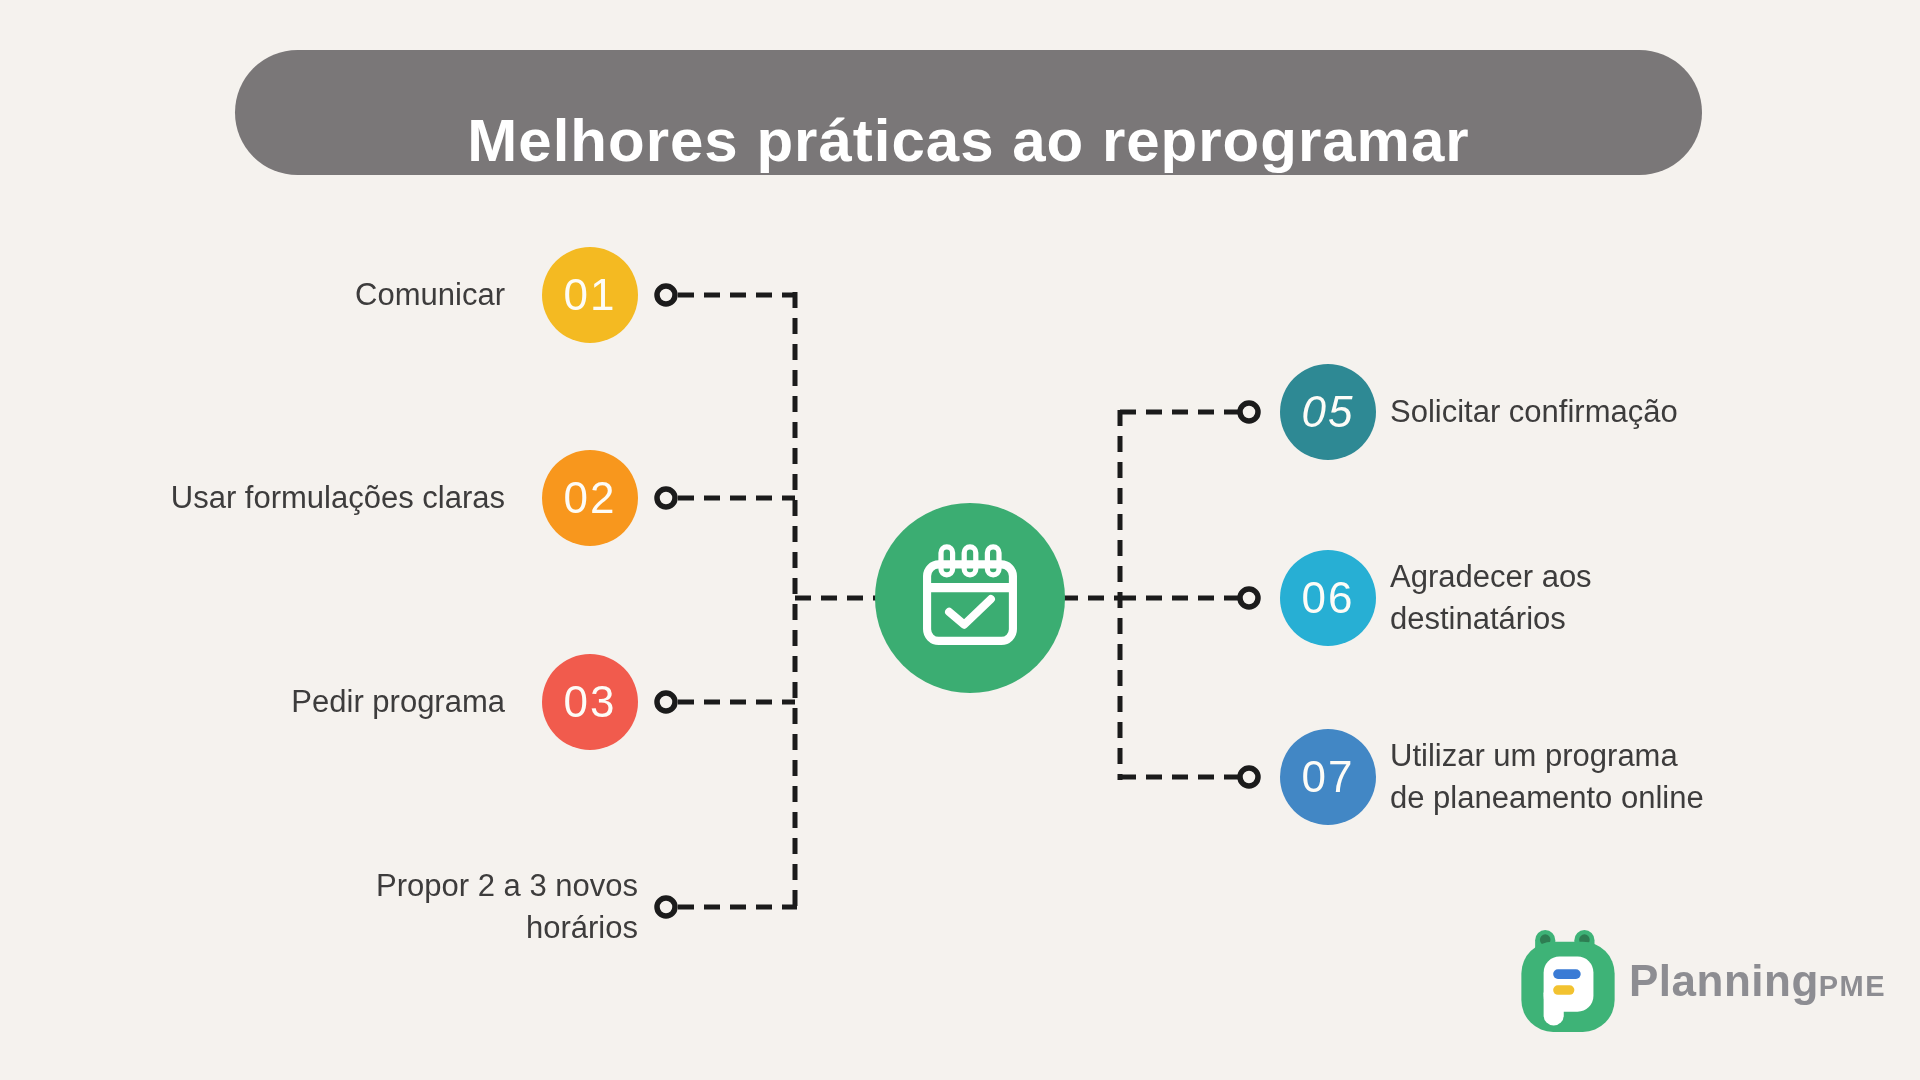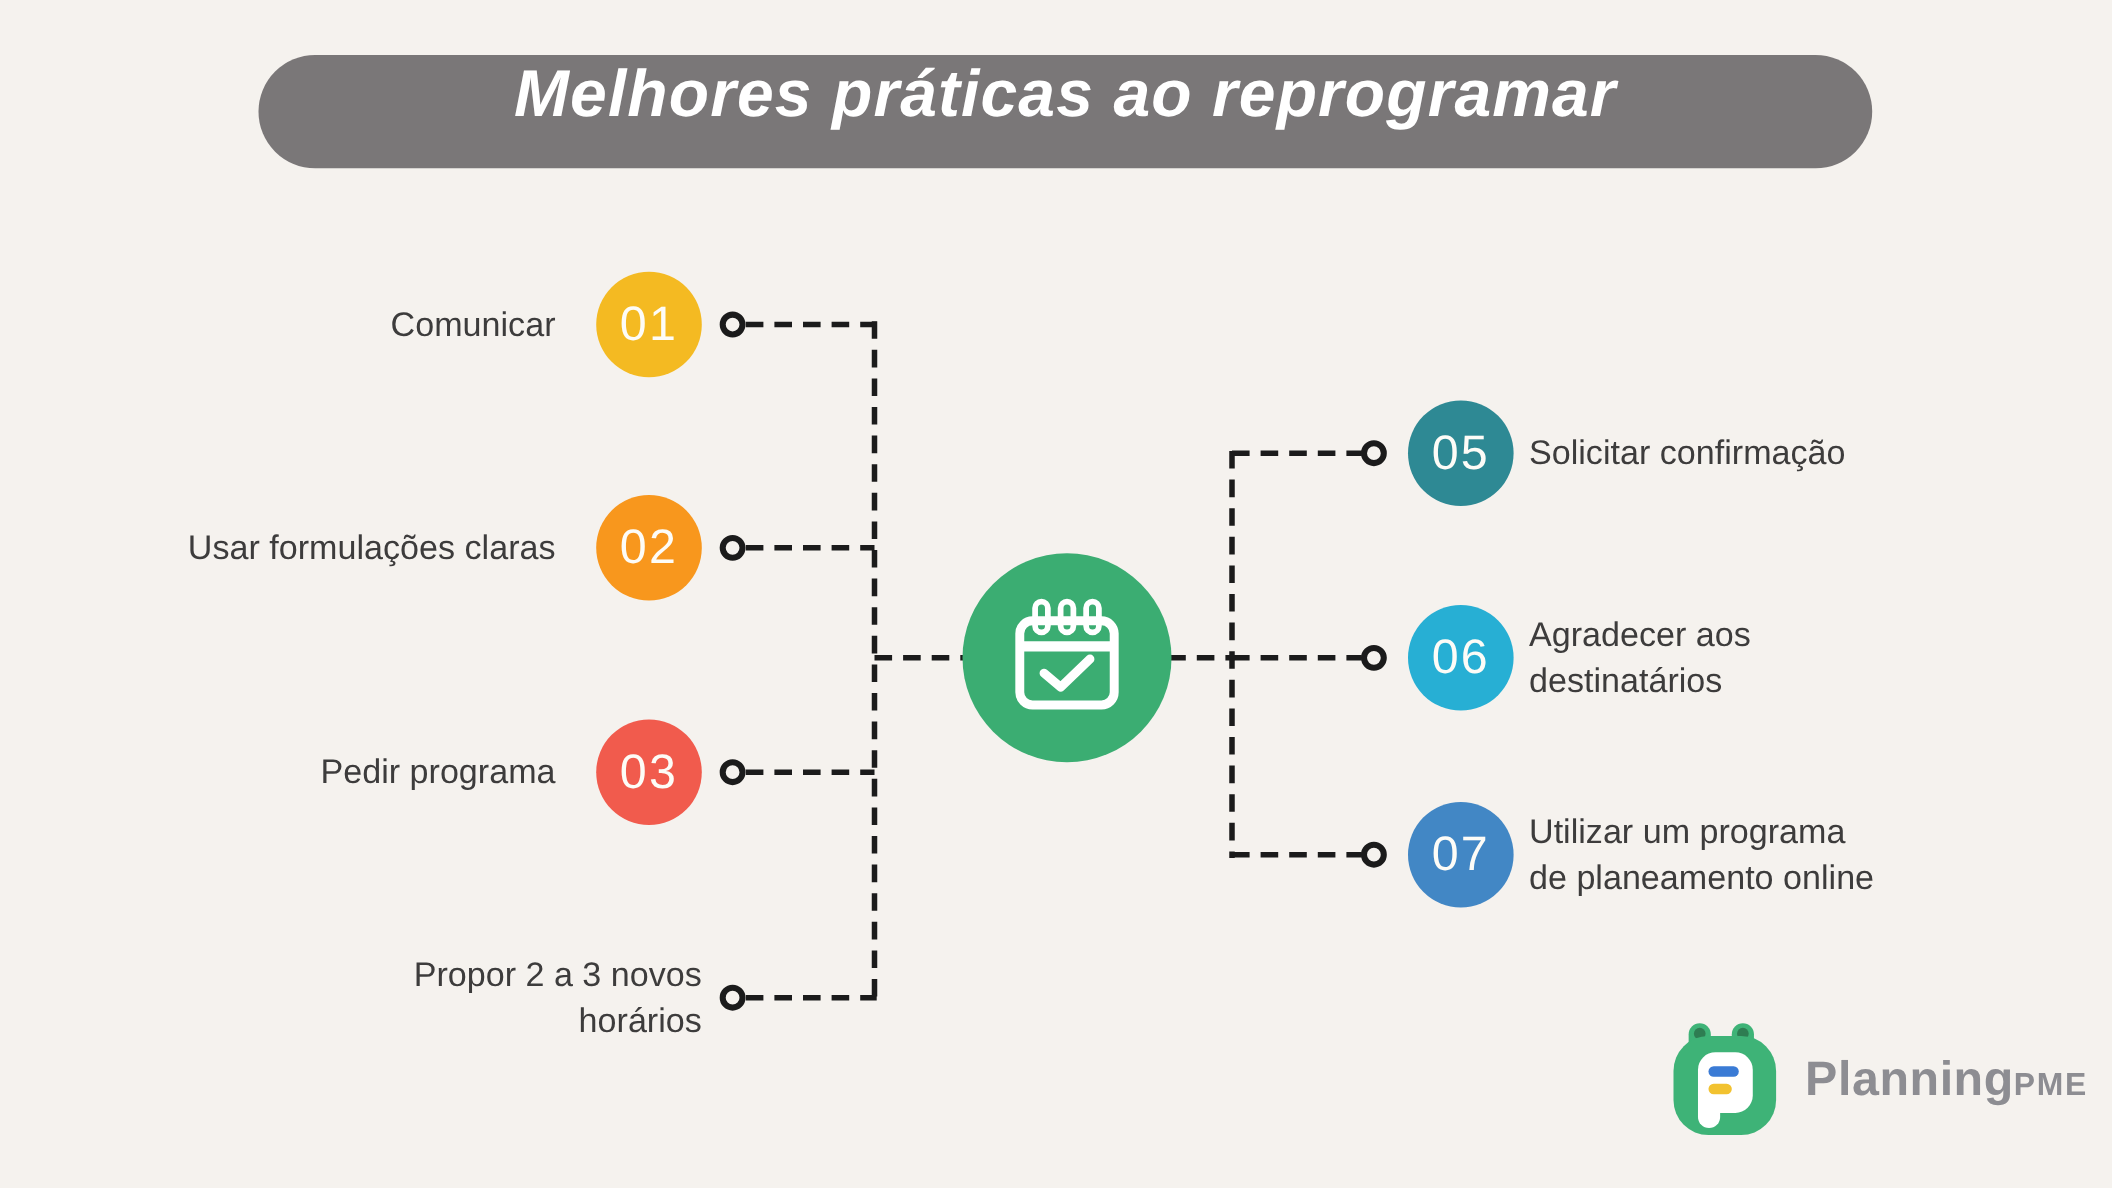--- a/index.html
+++ b/index.html
@@ -6,23 +6,23 @@
   .canvas{
     position:relative;
     width:1920px;height:1080px;
     overflow:hidden;
     font-family:"Liberation Sans", sans-serif;
   }
   
   .title-bar{
     position:absolute;
     left:235px;top:50px;
-    width:1467px;height:103px;
+    width:1467px;height:125px;
     border-radius:64px;
-    display:flex;align-items:flex-start;justify-content:center;font-style:italic;
+    display:flex;align-items:flex-end;justify-content:center;
   }
   .title-bar span{
     color:#ffffff;
     font-size:60px;
     font-weight:bold;
     letter-spacing:1px;
   }
   
   .connectors{position:absolute;left:0;top:0;}
   
@@ -56,21 +56,21 @@
   }
   
   .center-circle{
     position:absolute;left:875px;top:503px;
     width:190px;height:190px;border-radius:50%;
     display:flex;align-items:center;justify-content:center;
   }
   
   .logo{
     position:absolute;left:1515px;top:928px;
-    display:flex;align-items:center;gap:20px;
+    display:flex;align-items:center;gap:8px;
   }
   .logo-text{display:flex;align-items:baseline;}
   .logo-brand{
     font-size:44px;font-weight:bold;color:#8d8d92;letter-spacing:0.5px;
   }
   .logo-suffix{
     font-size:29px;font-weight:bold;color:#8d8d92;letter-spacing:1.5px;
   }
 </style>
 </head>
@@ -135,21 +135,21 @@
       <rect x="13" y="21" width="74" height="66" rx="10" stroke="#ffffff" stroke-width="7"></rect>
       <line x1="13" y1="41" x2="87" y2="41" stroke="#ffffff" stroke-width="8"></line>
       <rect x="25" y="6" width="10" height="24" rx="5" stroke="#ffffff" stroke-width="4.5"></rect>
       <rect x="45" y="6" width="10" height="24" rx="5" stroke="#ffffff" stroke-width="4.5"></rect>
       <rect x="65" y="6" width="10" height="24" rx="5" stroke="#ffffff" stroke-width="4.5"></rect>
       <polyline points="32,62 45,73 68,51" stroke="#ffffff" stroke-width="7" stroke-linecap="round" stroke-linejoin="round"></polyline>
     </svg>
   </div>
 
   <div class="rrow" style="top:352px">
-    <div class="bubble" style="background: rgb(46, 137, 148);">
+    <div class="bubble" style="background: rgb(46, 137, 148); font-style: italic;">
       <span>05</span>
     </div>
     <div class="step-label">Solicitar confirmação</div>
   </div>
   <div class="rrow" style="top:538px">
     <div class="bubble" style="background: rgb(39, 175, 212);">
       <span>06</span>
     </div>
     <div class="step-label">Agradecer aos
 destinatários</div>

